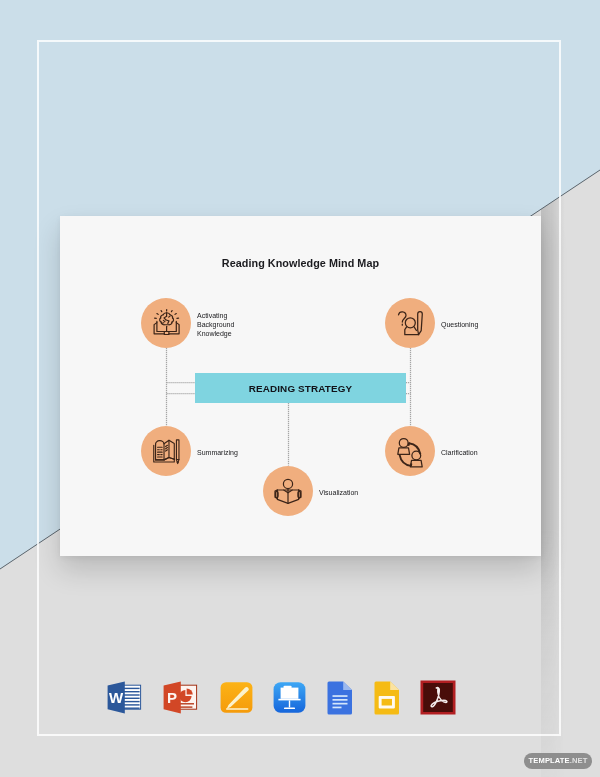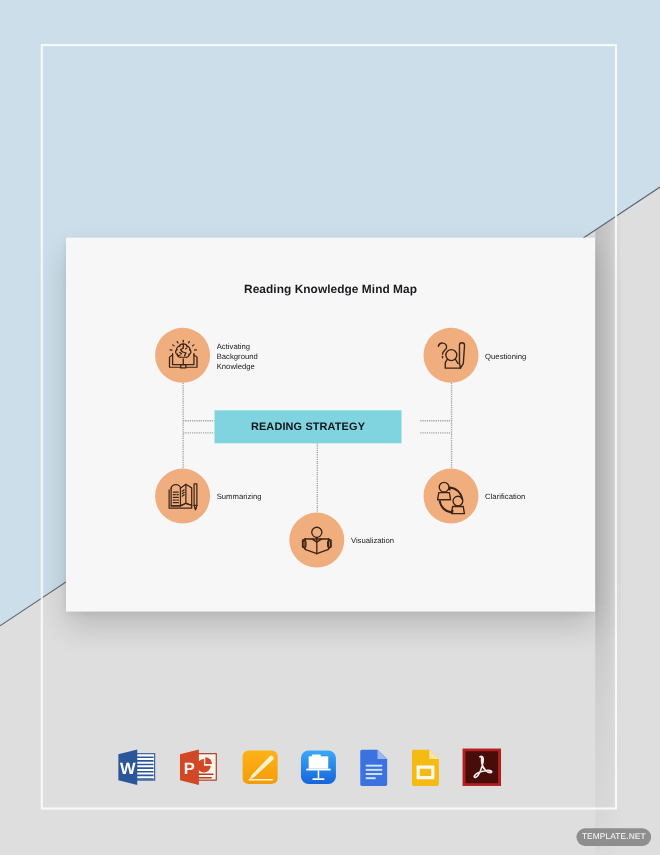--- a/index.html
+++ b/index.html
@@ -17,32 +17,32 @@
   .card{position:absolute;left:60px;top:216px;width:481px;height:340px;background:#f7f7f7;
      box-shadow:0 14px 26px rgba(0,0,0,.16), 0 2px 6px rgba(0,0,0,.06);}
 
   
   .mm-title{position:absolute;left:0;top:41px;width:481px;text-align:center;
      font-size:10.8px;font-weight:bold;color:#1b1b1f;letter-spacing:.05px;}
   .node{position:absolute;}
   .circle{position:absolute;width:50px;height:50px;border-radius:50%;background:#f0ae7e;}
   .circle svg{position:absolute;left:0;top:0;width:50px;height:50px;}
   .nlabel{position:absolute;font-size:7px;color:#19191c;line-height:9px;white-space:pre;}
-  .cbox{position:absolute;left:135px;top:157px;width:170px;height:30px;background:#7fd4e0;
+  .cbox{position:absolute;left:135px;top:157px;width:211px;height:30px;background:#7fd4e0;
      display:flex;align-items:center;justify-content:center;}
   .cbox span{font-size:9.9px;font-weight:bold;color:#111218;letter-spacing:.15px;}
 
   .conns{position:absolute;left:0;top:0;width:481px;height:340px;}
 
   
   .formats{position:absolute;left:0;top:672px;width:600px;height:46px;}
   .fmt{position:absolute;top:0;}
   .wm{position:absolute;left:524px;top:753px;width:68px;height:16px;background:#8e8e8e;border-radius:8px;
      color:#fff;font-size:7.6px;letter-spacing:.1px;line-height:16px;text-align:center;white-space:nowrap;}
-  .wm b{font-weight:normal;}
+  .wm b{font-weight:bold;}
   .wm i{font-style:normal;font-weight:bold;color:#e2e2e2;}
 </style>
 </head>
 <body>
 
 <div id="stage">
   <div class="bg-grey"></div>
   <div class="bg-grey-shade"></div>
   <div class="bg-blue"></div>
   <svg class="diag-line" viewBox="0 0 620 620">

